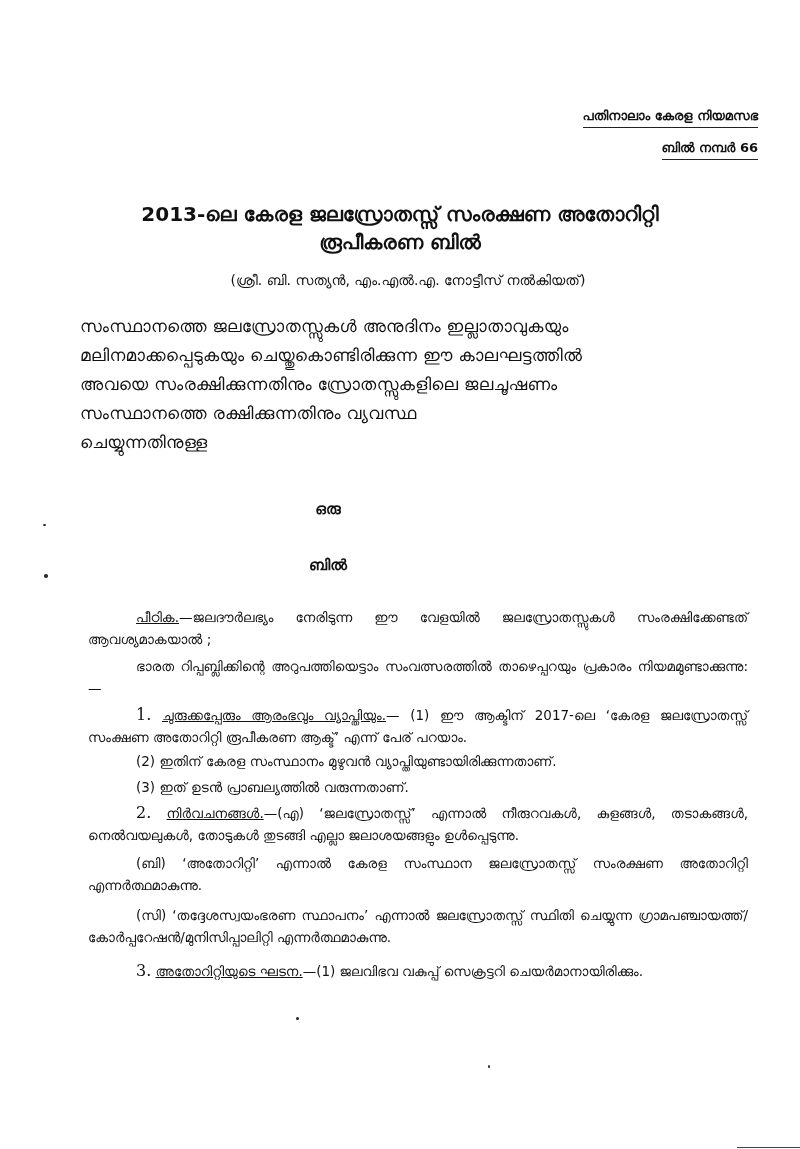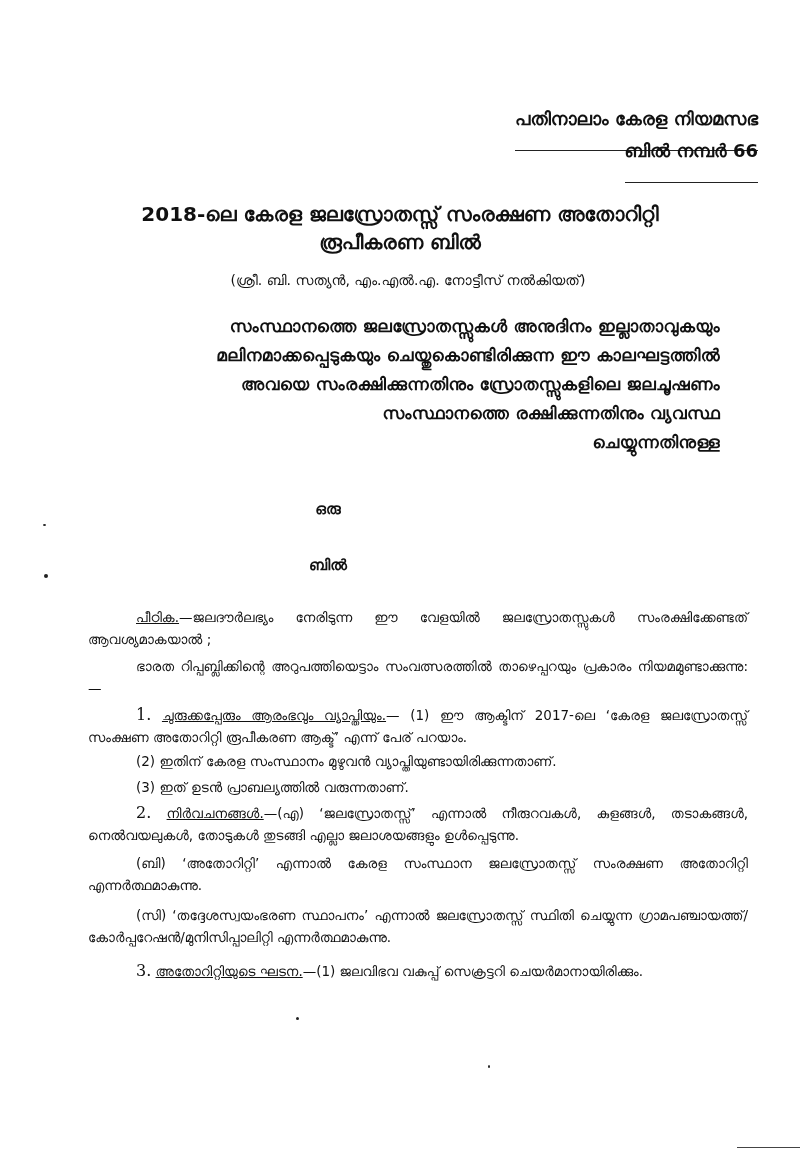--- a/index.html
+++ b/index.html
@@ -2,53 +2,53 @@
 <html><head>
 <meta charset="utf-8">
 <style>
   html, body { margin: 0; padding: 0; background: #ffffff; }
   body {
     width: 800px; height: 1149px; position: relative; overflow: hidden;
     font-family: "DejaVu Sans", sans-serif; color: #111111;
   }
   .abs { position: absolute; }
   .hdr {
-    right: 42px; font-size: 18px; font-weight: bold; text-align: right;
-    border-bottom: 1.5px solid #222; padding-bottom: 20px;
+    right: 42px; font-size: 13px; font-weight: bold; text-align: right;
+    border-bottom: 1.5px solid #222; padding-bottom: 3px;
   }
   .hdr1 { top: 108px; }
   .hdr2 { top: 140px; }
   .title {
     left: 0; width: 800px; text-align: center; font-weight: bold;
     font-size: 20px; line-height: 28px;
   }
   .sub { left: 0; width: 800px; text-align: center; font-size: 14px; margin-left: 8px; }
   .preamble {
-    left: 80px; width: 640px; text-align: right; font-size: 17px;
-    line-height: 29px; font-weight: bold; letter-spacing: 0.3px;
+    left: 80px; width: 640px; text-align: left; font-size: 17px;
+    line-height: 29px; font-weight: normal; letter-spacing: 0.3px;
   }
   .center-word { left: 0; width: 656px; text-align: center; font-size: 15px; font-weight: bold; }
   .para {
     left: 88px; width: 660px; font-size: 13.5px; line-height: 22px; text-align: justify;
   }
   .ind { text-indent: 48px; }
   .u { text-decoration: underline; }
   .secnum { font-family: "DejaVu Serif", serif; font-size: 16px; }
   .speck { background: #222; border-radius: 50%; }
   .rule { background: #444; height: 1px; }
 </style>
 </head>
 <body>
 
 <div>
 
   <div class="abs hdr hdr1">പതിനാലാം കേരള നിയമസഭ</div>
   <div class="abs hdr hdr2">ബിൽ നമ്പർ 66</div>
 
-  <div class="abs title" style="top:200px;">2018-ലെ കേരള ജലസ്രോതസ്സ് സംരക്ഷണ അതോറിറ്റി</div>
+  <div class="abs title" style="top:200px;">2013-ലെ കേരള ജലസ്രോതസ്സ് സംരക്ഷണ അതോറിറ്റി</div>
   <div class="abs title" style="top:228px;">രൂപീകരണ ബിൽ</div>
 
   <div class="abs sub" style="top:272px;">(ശ്രീ. ബി. സത്യൻ, എം.എൽ.എ. നോട്ടീസ് നൽകിയത്)</div>
 
   <div class="abs preamble" style="top:312px;">
     <div>സംസ്ഥാനത്തെ ജലസ്രോതസ്സുകൾ അനുദിനം ഇല്ലാതാവുകയും</div>
     <div>മലിനമാക്കപ്പെടുകയും ചെയ്തുകൊണ്ടിരിക്കുന്ന ഈ കാലഘട്ടത്തിൽ</div>
     <div>അവയെ സംരക്ഷിക്കുന്നതിനും സ്രോതസ്സുകളിലെ ജലചൂഷണം</div>
     <div>സംസ്ഥാനത്തെ രക്ഷിക്കുന്നതിനും വ്യവസ്ഥ</div>
     <div>ചെയ്യുന്നതിനുള്ള</div>

